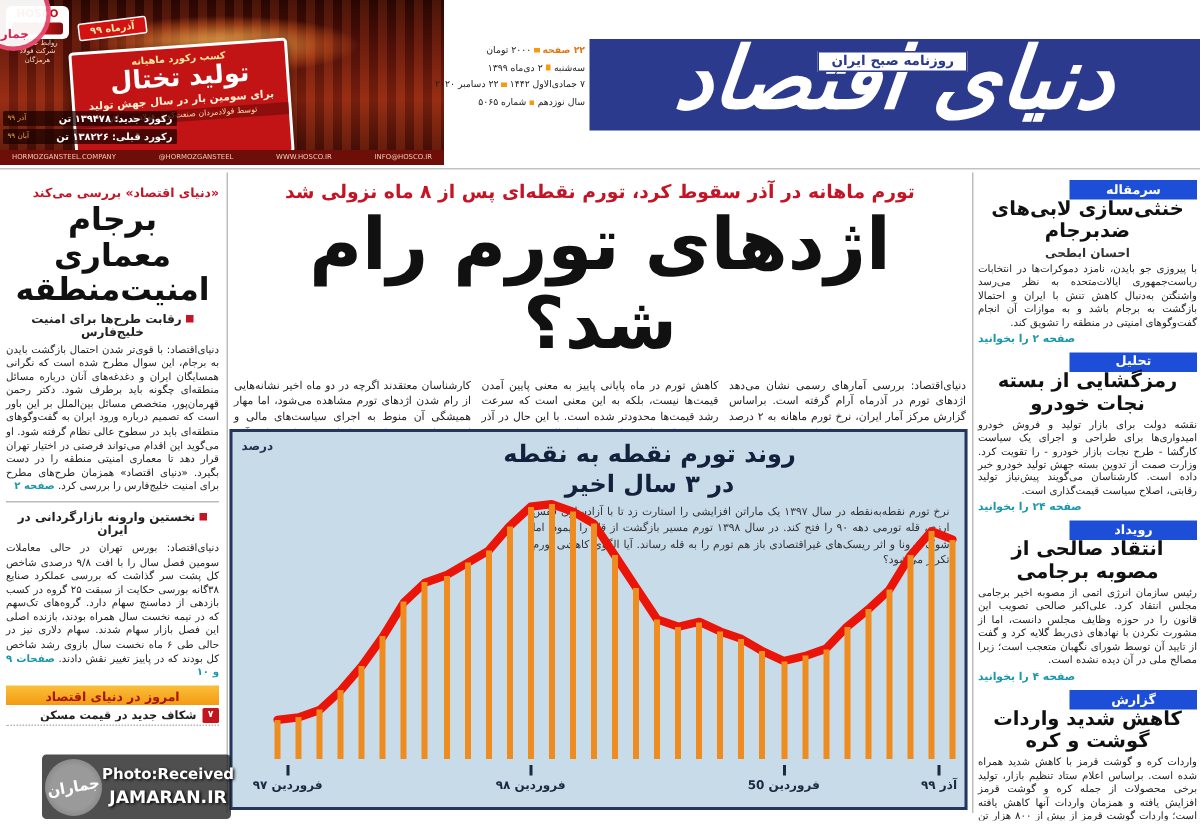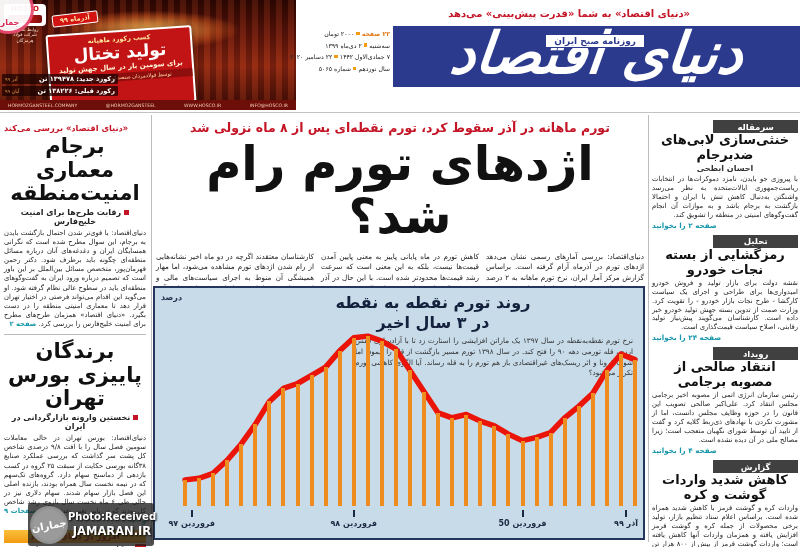--- a/index.html
+++ b/index.html
@@ -68,29 +68,29 @@
   .ylab{position:absolute;left:2px;transform:translateY(6px);font-size:8px;font-weight:bold;color:#24324f;}
   .ylabel-unit{position:absolute;left:6px;bottom:236px;font-size:8px;font-weight:bold;color:#24324f;}
   .chart-plot{position:absolute;left:30px;right:8px;bottom:32px;height:196px;direction:ltr;}
   .bar{position:absolute;bottom:0;width:4px;background:#ef8c1f;transform:translateX(-50%);}
   .chart-plot svg{position:absolute;inset:0;width:100%;height:100%;overflow:visible;}
   .chart-axis{position:absolute;left:30px;right:8px;bottom:0;height:30px;direction:ltr;}
   .xtick{position:absolute;top:2px;width:2px;height:7px;background:#1c2942;transform:translateX(-50%);}
   .xlab{position:absolute;top:11px;transform:translateX(-50%);font-size:8px;font-weight:bold;color:#1c2942;white-space:nowrap;}
   
   .right-col{position:absolute;right:0;top:115px;width:150px;height:432px;overflow:hidden;padding:0 2px;box-sizing:border-box;}
-  .sec-bar{background:#404040;color:#fff;font-size:8.5px;font-weight:bold;width:58%;margin-left:auto;
+  .sec-bar{background:#1d4ed8;color:#fff;font-size:8.5px;font-weight:bold;width:58%;margin-left:auto;
            padding:1.5px 8px;box-sizing:border-box;text-align:center;margin-top:5px;}
   .sec-title{font-size:13px;font-weight:bold;text-align:center;color:#111;margin:0 0 1px;line-height:1.15;}
   .sec-author{font-size:8px;font-weight:bold;text-align:center;color:#333;margin-bottom:2px;}
   .sec-body{font-size:6.8px;line-height:1.32;text-align:justify;color:#222;}
   .sec-link{color:#1898aa;font-size:7.2px;font-weight:bold;text-align:left;margin:1px 0 2px;}
   
   .left-col{position:absolute;left:0;top:115px;width:150px;height:432px;overflow:hidden;padding:0 4px;box-sizing:border-box;}
-  .kicker-sm{color:#c41425;font-size:8.3px;font-weight:bold;text-align:left;margin-top:8px;}
+  .kicker-sm{color:#c41425;font-size:8.3px;font-weight:bold;text-align:right;margin-top:8px;}
   .story-title{font-size:21px;font-weight:bold;color:#111;text-align:center;line-height:1.12;margin:2px 0;}
   .story-sub{font-size:8px;font-weight:bold;color:#222;text-align:center;margin-bottom:3px;}
   .story-sub .sqr{display:inline-block;width:5px;height:5px;background:#c41425;margin-left:3px;}
   .story-body{font-size:6.8px;line-height:1.35;text-align:justify;color:#222;}
   .divider{height:1px;background:#bbb;margin:5px 0;}
   .today-bar{background:linear-gradient(#fbbf3a,#f29b13);color:#a81400;font-size:8.3px;font-weight:bold;
              text-align:center;padding:1.5px 0;margin-top:4px;}
   .today-item{display:flex;align-items:center;border-bottom:1px dotted #b5b5b5;padding:1.6px 0;}
   .badge{flex:0 0 auto;width:11px;height:10px;background:#c3161c;color:#fff;font-size:6.3px;font-weight:bold;
          text-align:center;line-height:10px;margin-left:4px;border-radius:1px;}
@@ -137,21 +137,20 @@
     <div class="ad-strip">
       <span>HORMOZGANSTEEL.COMPANY</span>
       <span>@HORMOZGANSTEEL</span>
       <span>WWW.HOSCO.IR</span>
       <span>INFO@HOSCO.IR</span>
     </div>
   </div>
   <div class="corner-badge">جماران</div>
 
   <div class="masthead">
-    <div class="slogan">«دنیای اقتصاد» به شما «قدرت پیش‌بینی» می‌دهد</div>
     <div class="tagline-box">روزنامه صبح ایران</div>
     <div class="band">
       <div class="brand-title">دنیای اقتصاد</div>
     </div>
     <div class="dateblock">
       <div class="row">
           <span class="p1">۲۲ صفحه</span>
           <span class="sq"></span>
           <span>۲۰۰۰ تومان</span>
         </div>
@@ -266,21 +265,20 @@
     <div class="sec-body">واردات کره و گوشت قرمز با کاهش شدید همراه شده است. براساس اعلام ستاد تنظیم بازار، تولید برخی محصولات از جمله کره و گوشت قرمز افزایش یافته و همزمان واردات آنها کاهش یافته است؛ واردات گوشت قرمز از بیش از ۸۰۰ هزار تن به کمتر از ۱۰۰ هزار تن و کره از ۵۰ هزار تن به ۵ هزار تن رسیده است.</div>
 
   </div>
 
   <div class="left-col">
     <div class="kicker-sm">«دنیای اقتصاد» بررسی می‌کند</div>
     <div class="story-title">برجام معماری امنیت‌منطقه</div>
     <div class="story-sub"><span class="sqr"></span><span>رقابت طرح‌ها برای امنیت خلیج‌فارس</span></div>
     <div class="story-body"><span>دنیای‌اقتصاد: با قوی‌تر شدن احتمال بازگشت بایدن به برجام، این سوال مطرح شده است که نگرانی همسایگان ایران و دغدغه‌های آنان درباره مسائل منطقه‌ای چگونه باید برطرف شود. دکتر رحمن قهرمان‌پور، متخصص مسائل بین‌الملل بر این باور است که تصمیم درباره ورود ایران به گفت‌وگوهای منطقه‌ای باید در سطوح عالی نظام گرفته شود. او می‌گوید این اقدام می‌تواند فرصتی در اختیار تهران قرار دهد تا معماری امنیتی منطقه را در دست بگیرد. «دنیای اقتصاد» همزمان طرح‌های مطرح برای امنیت خلیج‌فارس را بررسی کرد.</span> <span class="tealink">صفحه ۲</span></div>
     <div class="divider"></div>
-    <div class="story-title">برندگان پاییزی بورس تهران</div>
     <div class="story-sub"><span class="sqr"></span><span>نخستین وارونه بازارگردانی در ایران</span></div>
     <div class="story-body"><span>دنیای‌اقتصاد: بورس تهران در حالی معاملات سومین فصل سال را با افت ۹/۸ درصدی شاخص کل پشت سر گذاشت که بررسی عملکرد صنایع ۳۸گانه بورسی حکایت از سبقت ۲۵ گروه در کسب بازدهی از دماسنج سهام دارد. گروه‌های تک‌سهم که در نیمه نخست سال همراه بودند، بازنده اصلی این فصل بازار سهام شدند. سهام دلاری نیز در حالی طی ۶ ماه نخست سال بازوی رشد شاخص کل بودند که در پاییز تغییر نقش دادند.</span> <span class="tealink">صفحات ۹ و ۱۰</span></div>
     <div class="today-bar">امروز در دنیای اقتصاد</div>
     <div>
       <div class="today-item">
           <span class="badge">۷</span>
           <span class="txt">شکاف جدید در قیمت مسکن</span>
         </div>
 
     </div>

